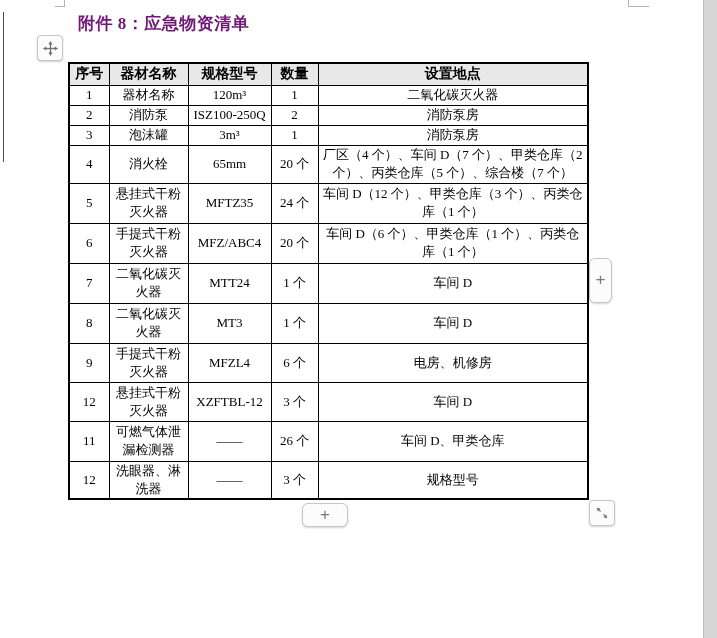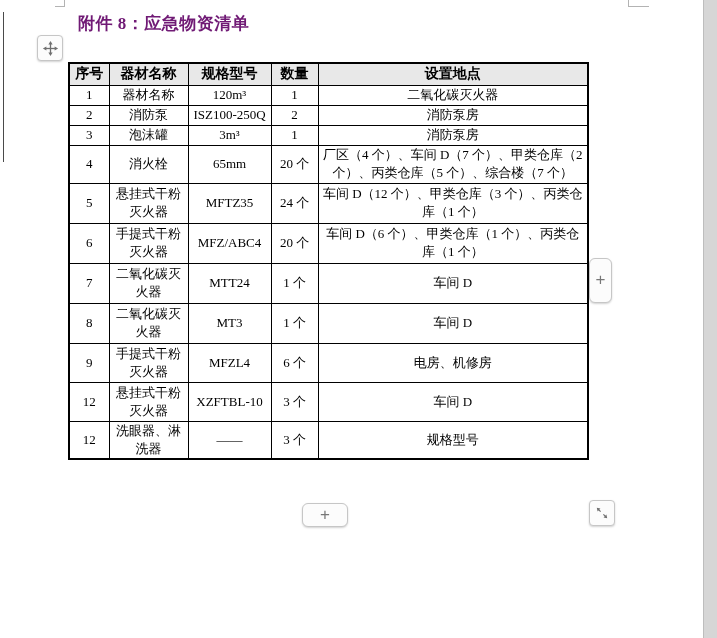--- a/index.html
+++ b/index.html
@@ -163,23 +163,30 @@
         <tr style="height: 39px;">
           <td>9</td>
           <td>手提式干粉灭火器</td>
           <td>MFZL4</td>
           <td>6 个</td>
           <td>电房、机修房</td>
         </tr>
         <tr style="height: 39px;">
           <td>12</td>
           <td>悬挂式干粉灭火器</td>
-          <td>XZFTBL-10</td>
+          <td>XZFTBL-12</td>
           <td>3 个</td>
           <td>车间 D</td>
+        </tr>
+        <tr style="height: 40px;">
+          <td>11</td>
+          <td>可燃气体泄漏检测器</td>
+          <td>——</td>
+          <td>26 个</td>
+          <td>车间 D、甲类仓库</td>
         </tr>
         <tr style="height: 29px;">
           <td>12</td>
           <td>洗眼器、淋洗器</td>
           <td>——</td>
           <td>3 个</td>
           <td>规格型号</td>
         </tr>
       </tbody>
   </table>

